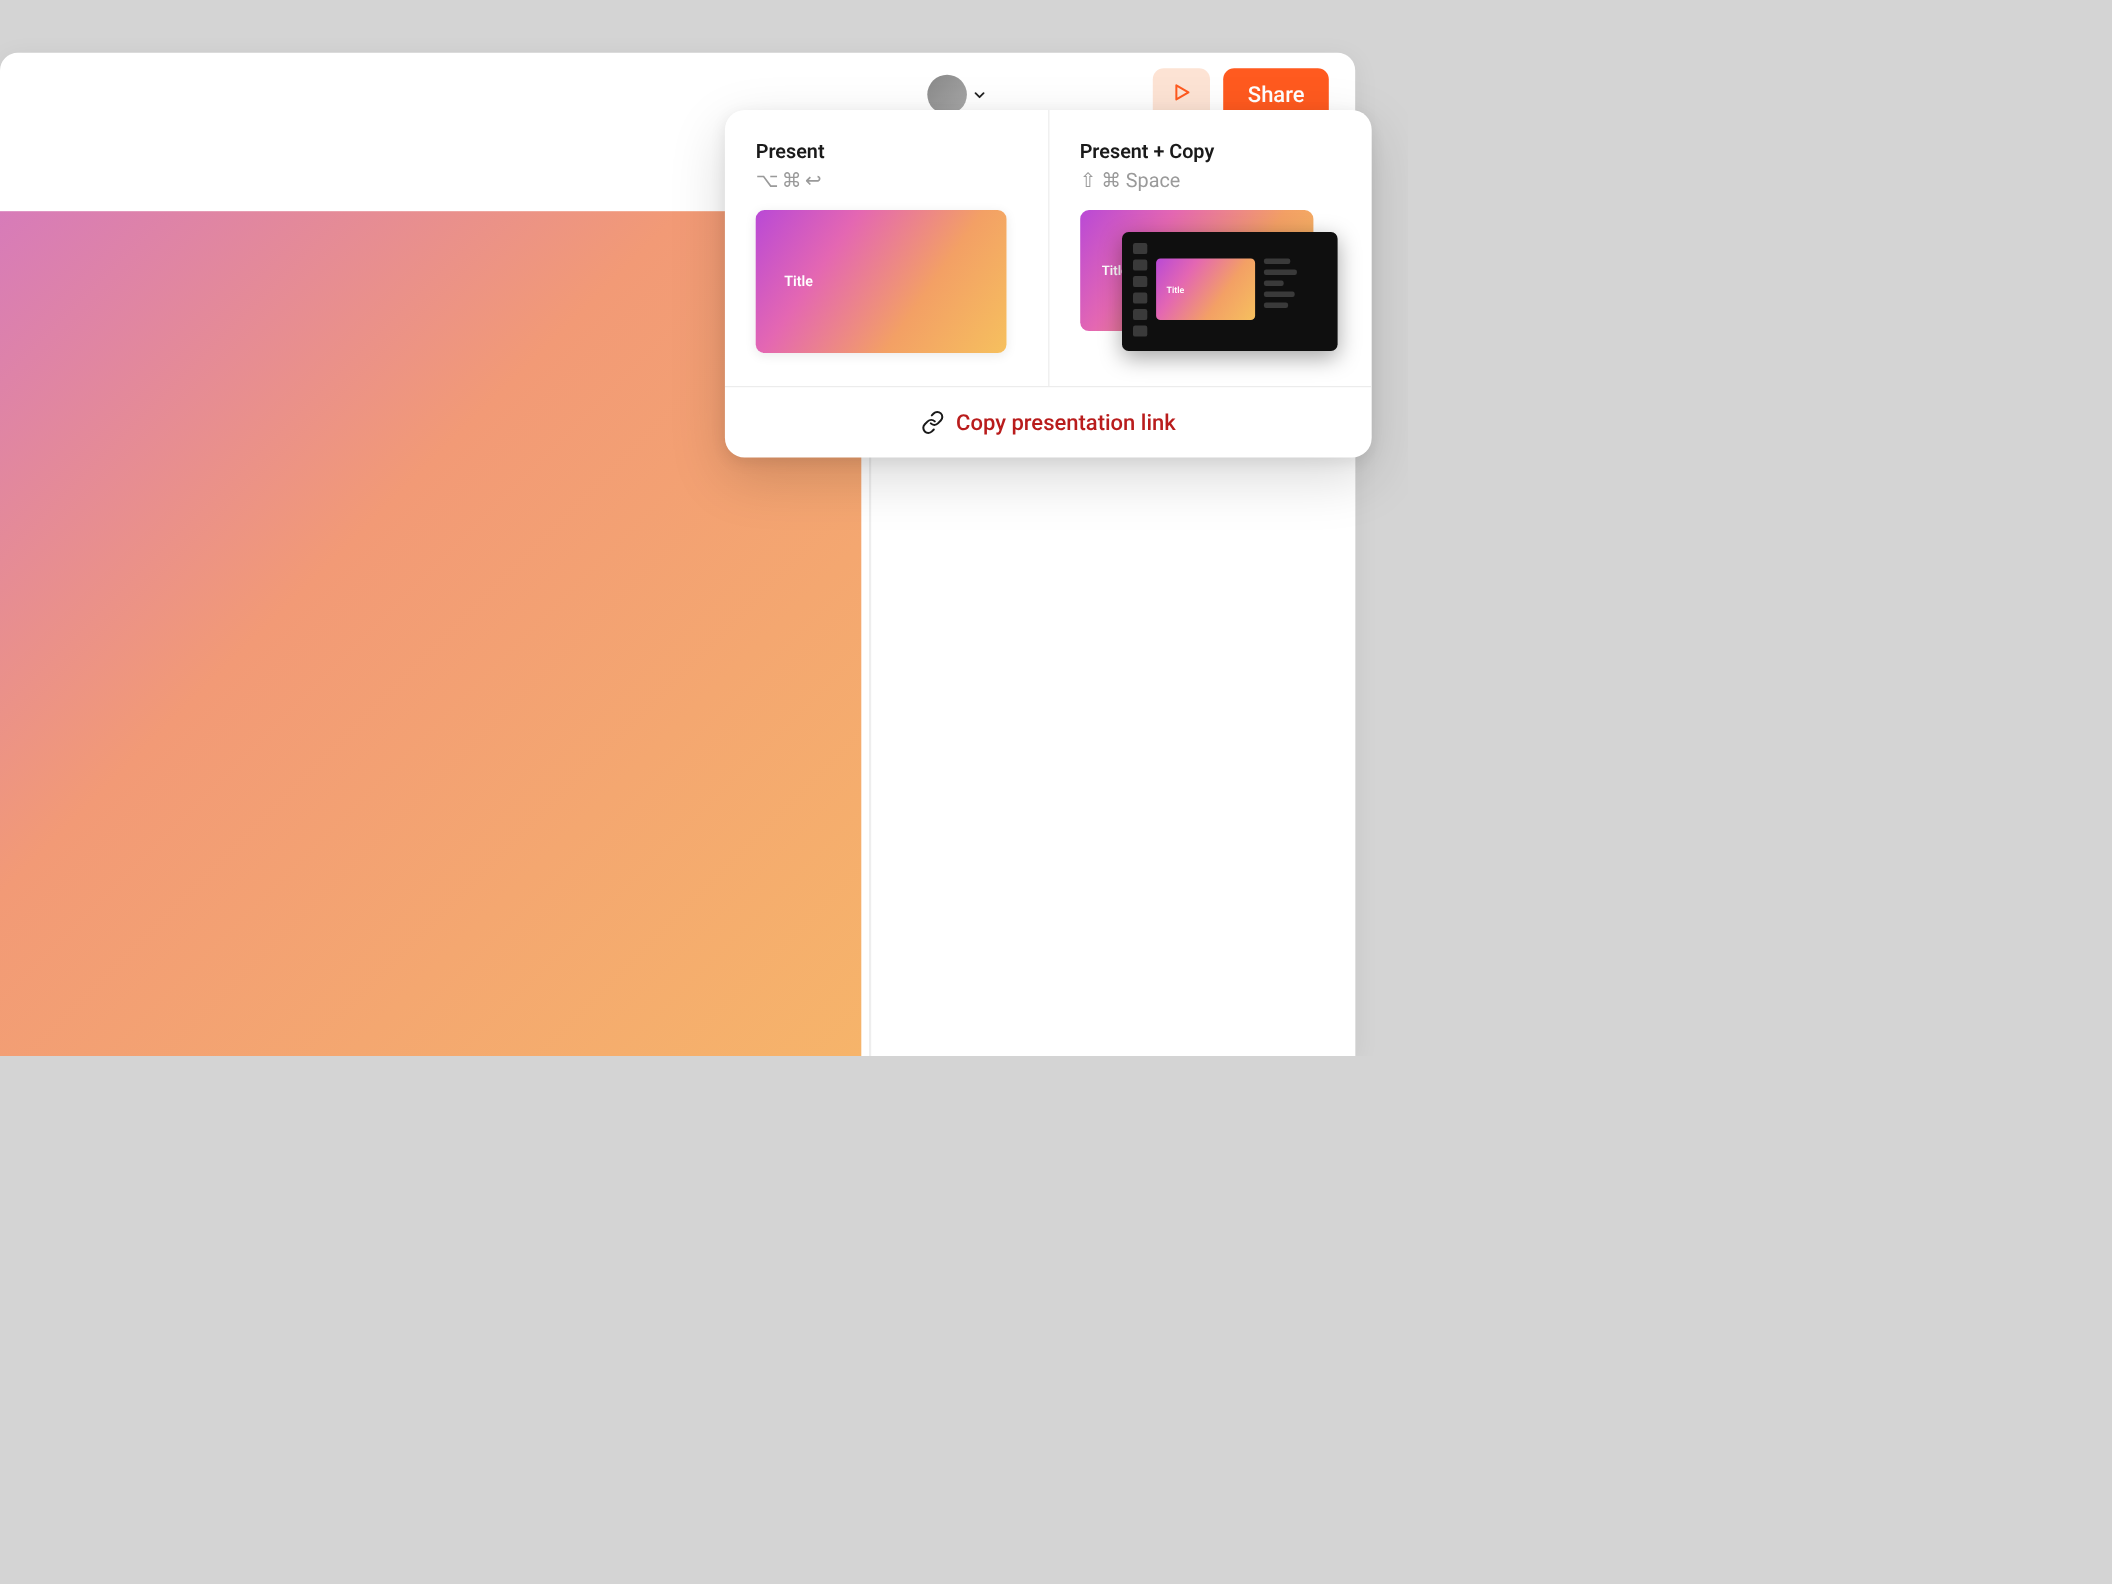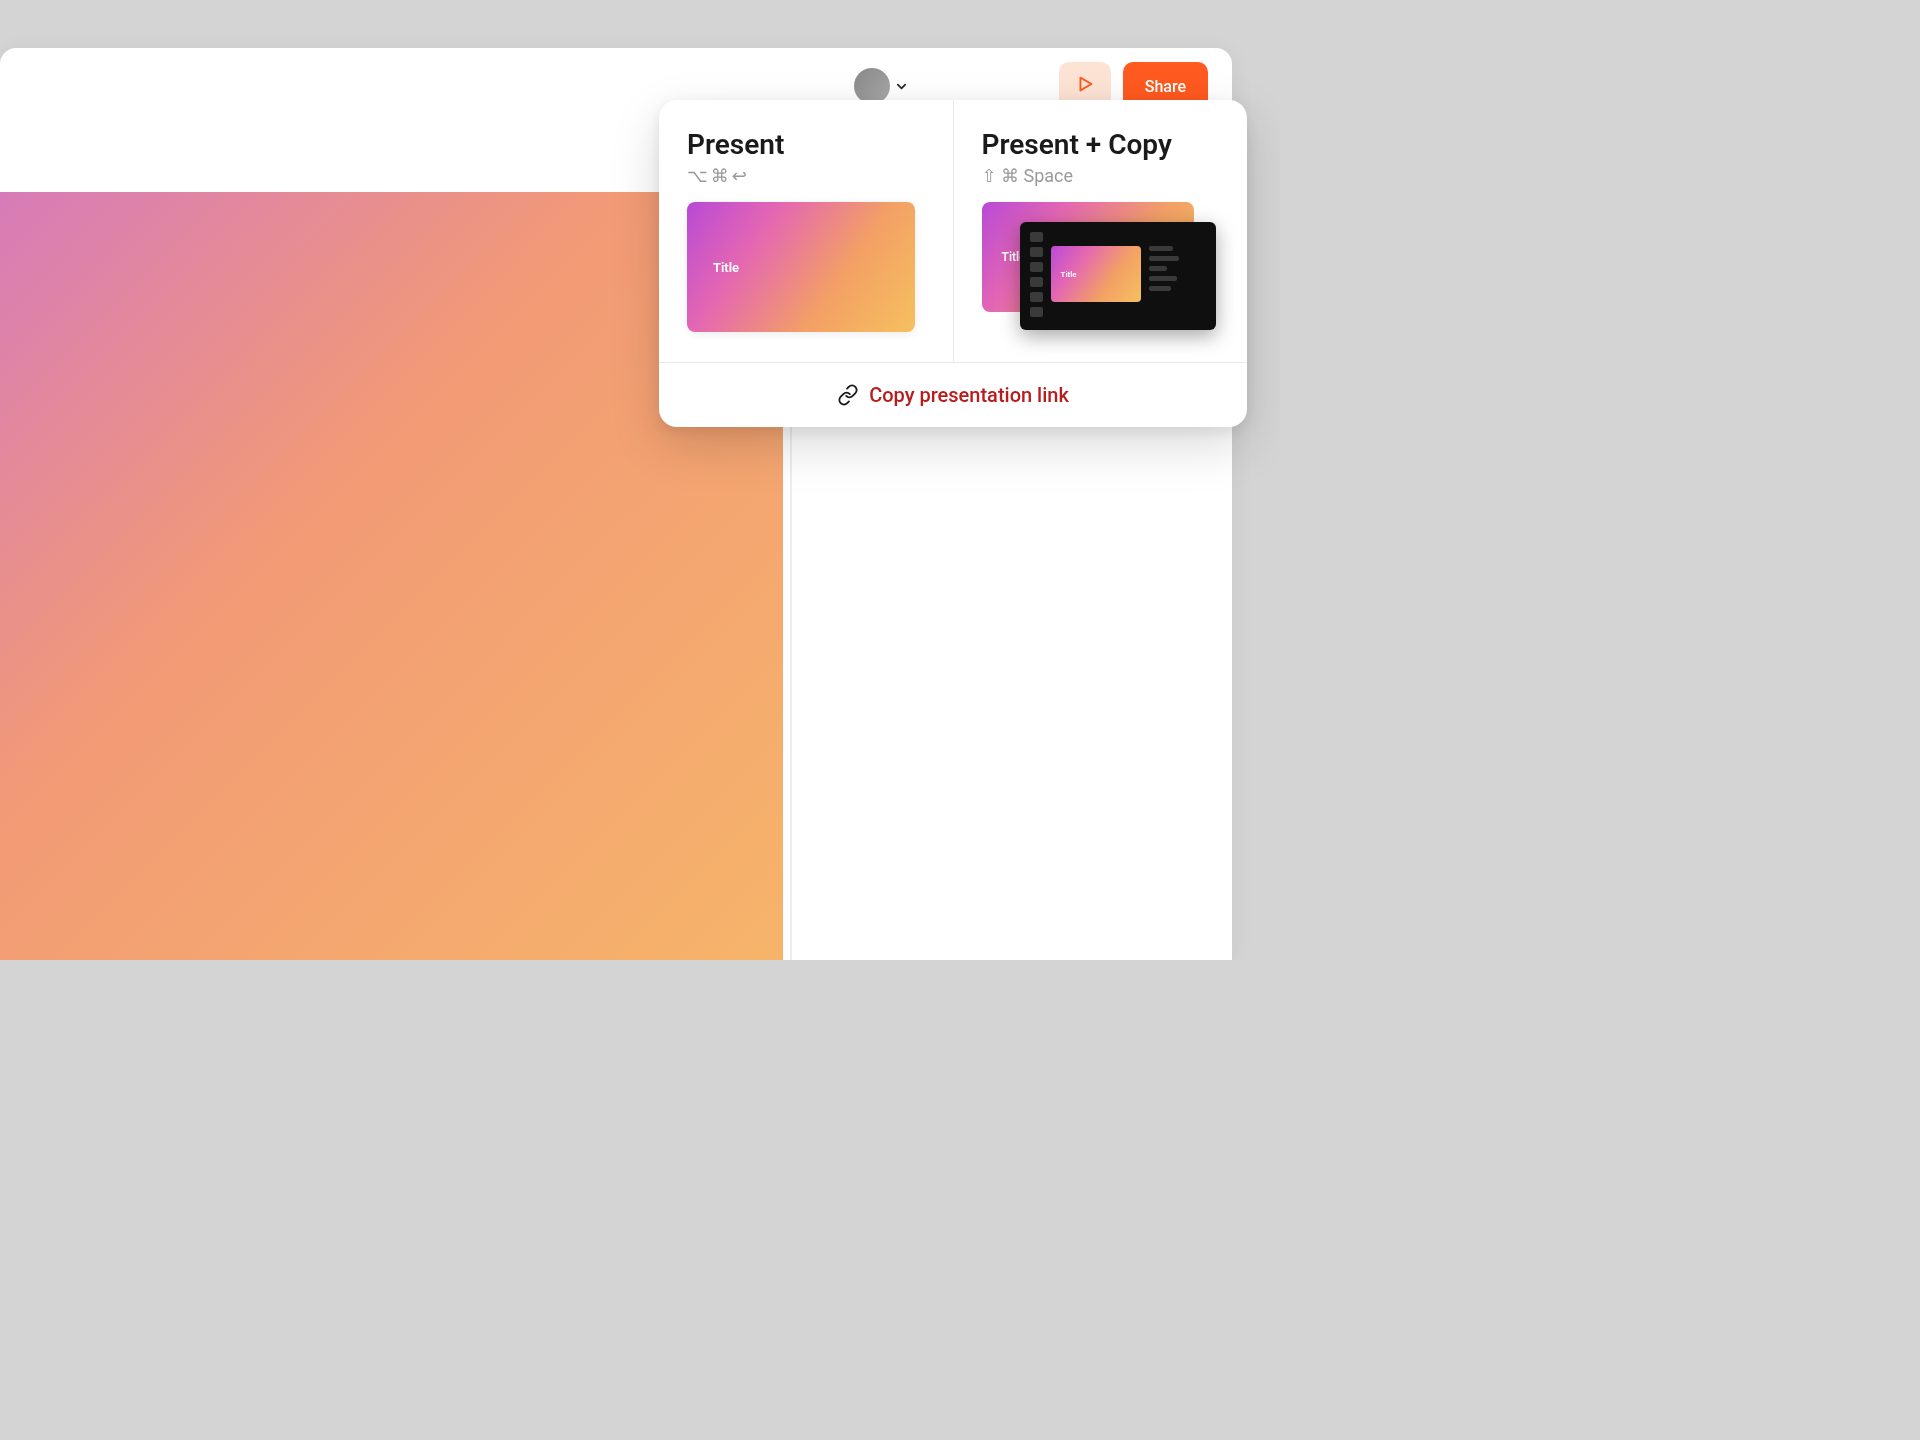--- a/index.html
+++ b/index.html
@@ -67,21 +67,21 @@
     .play-button svg {
       width: 22px;
       height: 22px;
     }
     .share-button {
       height: 48px;
       padding: 0 22px;
       border-radius: 10px;
       background: #ff5a1f;
       color: #fff;
-      font-size: 16px;
+      font-size: 20px;
       font-weight: 500;
       display: flex;
       align-items: center;
       justify-content: center;
       cursor: pointer;
     }
     .canvas-area {
       position: absolute;
       top: 144px;
       left: 0;
@@ -118,21 +118,21 @@
     }
     .option-card {
       flex: 1;
       padding: 28px 28px 30px 28px;
       cursor: pointer;
     }
     .option-card + .option-card {
       border-left: 1.5px solid #eaeaea;
     }
     .option-title {
-      font-size: 28px;
+      font-size: 18px;
       font-weight: 600;
       color: #1a1a1a;
       margin-bottom: 4px;
     }
     .option-shortcut {
       font-size: 18px;
       color: #9a9a9a;
       letter-spacing: 3px;
       font-weight: 400;
     }

